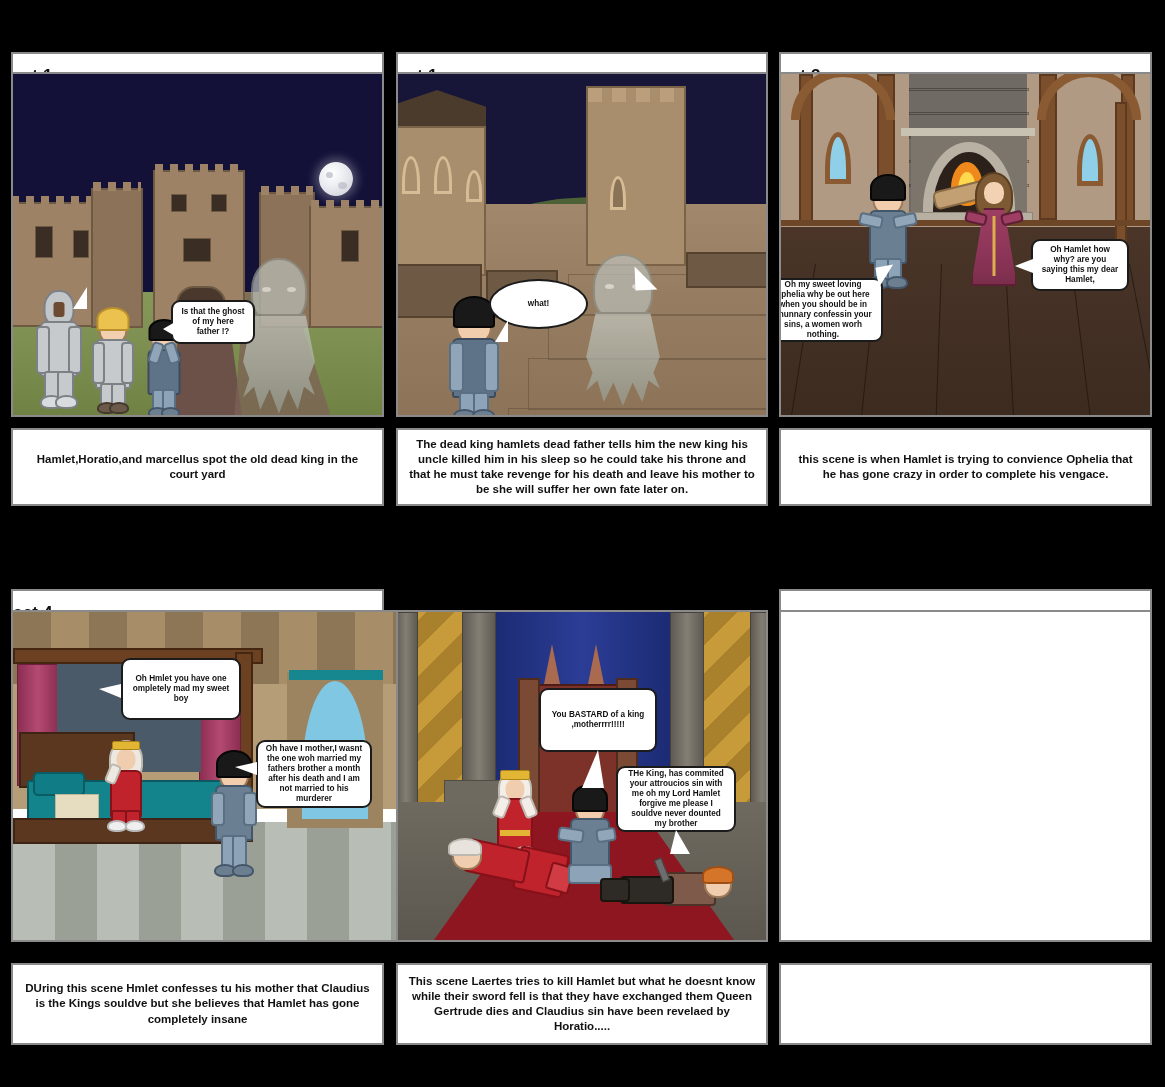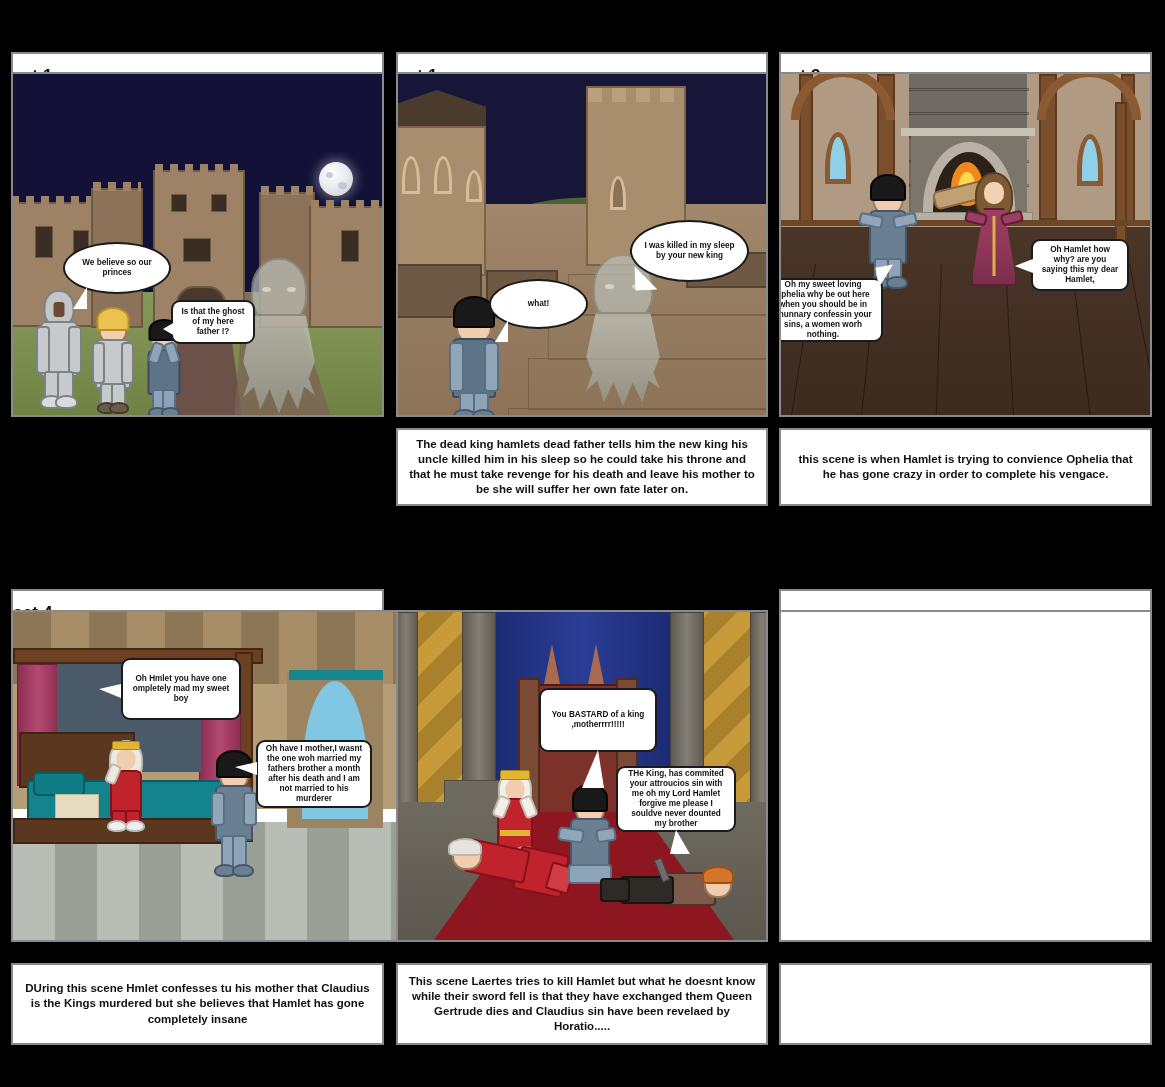--- a/index.html
+++ b/index.html
@@ -216,32 +216,32 @@
       </div>
 
       <div class="ghost" style="left:228px;top:184px;width:76px;height:156px;">
         <div class="g-head" style="top:0;width:52px;height:62px;">
           <div class="g-eye" style="left:9px;top:27px;"></div>
           <div class="g-eye" style="right:9px;top:27px;"></div>
         </div>
         <div class="g-robe" style="top:56px;width:74px;height:100px;"></div>
       </div>
 
-      <div class="bubble oval" style="left:50px;top:168px;width:108px;height:52px;">
-        <span class="btxt">We believe so our princes</span>
-      </div>
       <div class="tail" style="left:60px;top:213px;border-width:0 0 22px 14px;border-color:transparent transparent #fff transparent;"></div>
 
       <div class="bubble rect" style="left:158px;top:226px;width:84px;height:44px;">
         <span class="btxt">Is that the ghost of my here father !?</span>
       </div>
       <div class="tail" style="left:150px;top:248px;border-width:7px 12px 7px 0;border-color:transparent #fff transparent transparent;"></div>
     </div>
   </div>
 
+  <div class="caption-box" style="left:11px;top:428px;width:373px;height:78px;">
+    <span class="caption-text">Hamlet,Horatio,and marcellus spot the old dead king in the court yard</span>
+  </div>
 
   <div class="title-box" style="left:396px;top:13px;width:372px;height:47px;">
     <span class="title-text">act 1</span>
   </div>
 
   <div class="panel" style="left:396px;top:72px;width:372px;height:345px;">
     <div class="scene">
       <div class="sky-night2"></div>
       <div class="hills"></div>
       <div class="stonefloor"></div>
@@ -282,23 +282,20 @@
           <div class="g-eye" style="right:10px;top:28px;"></div>
         </div>
         <div class="g-robe" style="top:58px;width:76px;height:94px;"></div>
       </div>
 
       <div class="bubble oval" style="left:91px;top:205px;width:99px;height:50px;">
         <span class="btxt">what!</span>
       </div>
       <div class="tail" style="left:97px;top:246px;border-width:0 0 22px 13px;border-color:transparent transparent #fff transparent;"></div>
 
-      <div class="bubble oval" style="left:232px;top:146px;width:119px;height:62px;">
-        <span class="btxt">I was killed in my sleep by your new king</span>
-      </div>
       <div class="tail" style="left:237px;top:192px;border-width:0 22px 24px 0;border-color:transparent transparent #fff transparent;transform:rotate(-2deg);"></div>
     </div>
   </div>
 
   <div class="caption-box" style="left:396px;top:428px;width:372px;height:78px;">
     <span class="caption-text">The dead king hamlets dead father tells him the new king his uncle killed him in his sleep so he could take his throne and that he must take revenge for his death and leave his mother to be she will suffer her own fate later on.</span>
   </div>
 
   <div class="title-box" style="left:779px;top:13px;width:373px;height:47px;">
     <span class="title-text">act 3</span>
@@ -436,21 +433,21 @@
       <div class="tail" style="left:86px;top:72px;border-width:5px 22px 9px 0;border-color:transparent #fff transparent transparent;"></div>
 
       <div class="bubble rect" style="left:243px;top:128px;width:116px;height:68px;">
         <span class="btxt">Oh have I mother,I wasnt the one woh married my fathers brother a month after his death and I am not married to his murderer</span>
       </div>
       <div class="tail" style="left:222px;top:150px;border-width:5px 22px 8px 0;border-color:transparent #fff transparent transparent;"></div>
     </div>
   </div>
 
   <div class="caption-box" style="left:11px;top:963px;width:373px;height:82px;">
-    <span class="caption-text">DUring this scene Hmlet confesses tu his mother that Claudius is the Kings murdered but she believes that Hamlet has gone completely insane</span>
+    <span class="caption-text">DUring this scene Hmlet confesses tu his mother that Claudius is the Kings souldve but she believes that Hamlet has gone completely insane</span>
   </div>
 
 
   <div class="panel" style="left:396px;top:610px;width:372px;height:332px;">
     <div class="scene">
       <div class="tr-wall"></div>
       <div class="tr-curtain" style="left:92px;top:0;width:184px;height:218px;"></div>
       <div class="tr-col" style="left:64px;top:0;width:32px;height:220px;"></div>
       <div class="tr-col" style="left:272px;top:0;width:32px;height:220px;"></div>
       <div class="tr-col" style="left:-4px;top:0;width:22px;height:220px;"></div>

